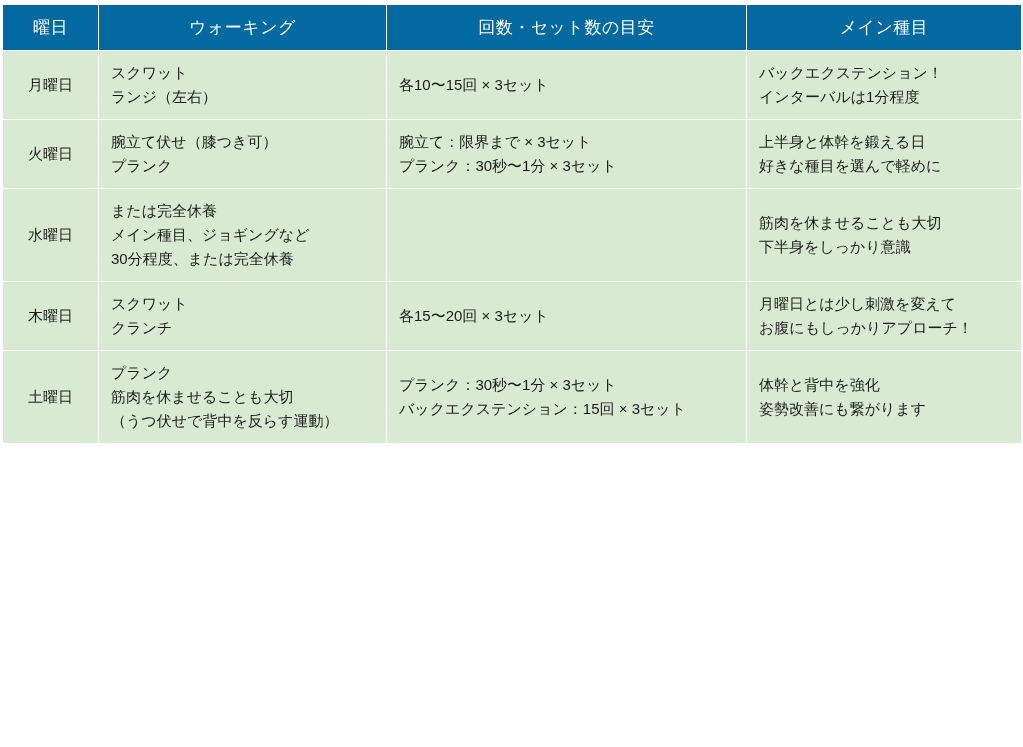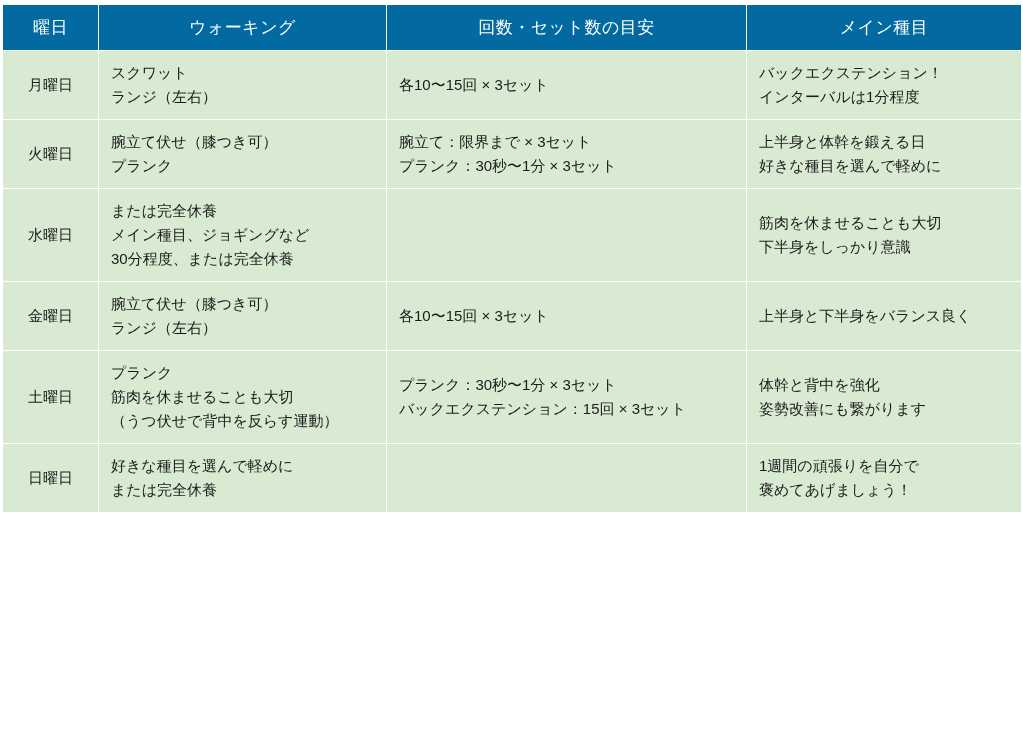--- a/index.html
+++ b/index.html
@@ -108,56 +108,43 @@
       </td>
       <td>
         <span class="cell-line"></span>
       </td>
       <td>
         <span class="cell-line">筋肉を休ませることも大切</span>
         <span class="cell-line">下半身をしっかり意識</span>
       </td>
     </tr>
     <tr>
-      <td class="day-cell">金曜日</td>
+      <td class="day-cell">木曜日</td>
       <td>
-        <span class="cell-line">腕立て伏せ（膝つき可）</span>
-        <span class="cell-line">ランジ（左右）</span>
+        <span class="cell-line">スクワット</span>
+        <span class="cell-line">クランチ</span>
       </td>
       <td>
-        <span class="cell-line">各10〜15回 × 3セット</span>
+        <span class="cell-line">各15〜20回 × 3セット</span>
       </td>
       <td>
-        <span class="cell-line">上半身と下半身をバランス良く</span>
+        <span class="cell-line">月曜日とは少し刺激を変えて</span>
+        <span class="cell-line">お腹にもしっかりアプローチ！</span>
       </td>
     </tr>
     <tr>
       <td class="day-cell">土曜日</td>
       <td>
         <span class="cell-line">プランク</span>
         <span class="cell-line">筋肉を休ませることも大切</span>
         <span class="cell-line">（うつ伏せで背中を反らす運動）</span>
       </td>
       <td>
         <span class="cell-line">プランク：30秒〜1分 × 3セット</span>
         <span class="cell-line">バックエクステンション：15回 × 3セット</span>
       </td>
       <td>
         <span class="cell-line">体幹と背中を強化</span>
         <span class="cell-line">姿勢改善にも繋がります</span>
       </td>
     </tr>
-    <tr>
-      <td class="day-cell">日曜日</td>
-      <td>
-        <span class="cell-line">好きな種目を選んで軽めに</span>
-        <span class="cell-line">または完全休養</span>
-      </td>
-      <td>
-        <span class="cell-line"></span>
-      </td>
-      <td>
-        <span class="cell-line">1週間の頑張りを自分で</span>
-        <span class="cell-line">褒めてあげましょう！</span>
-      </td>
-    </tr>
   </tbody>
 </table>
 
 </body></html>

